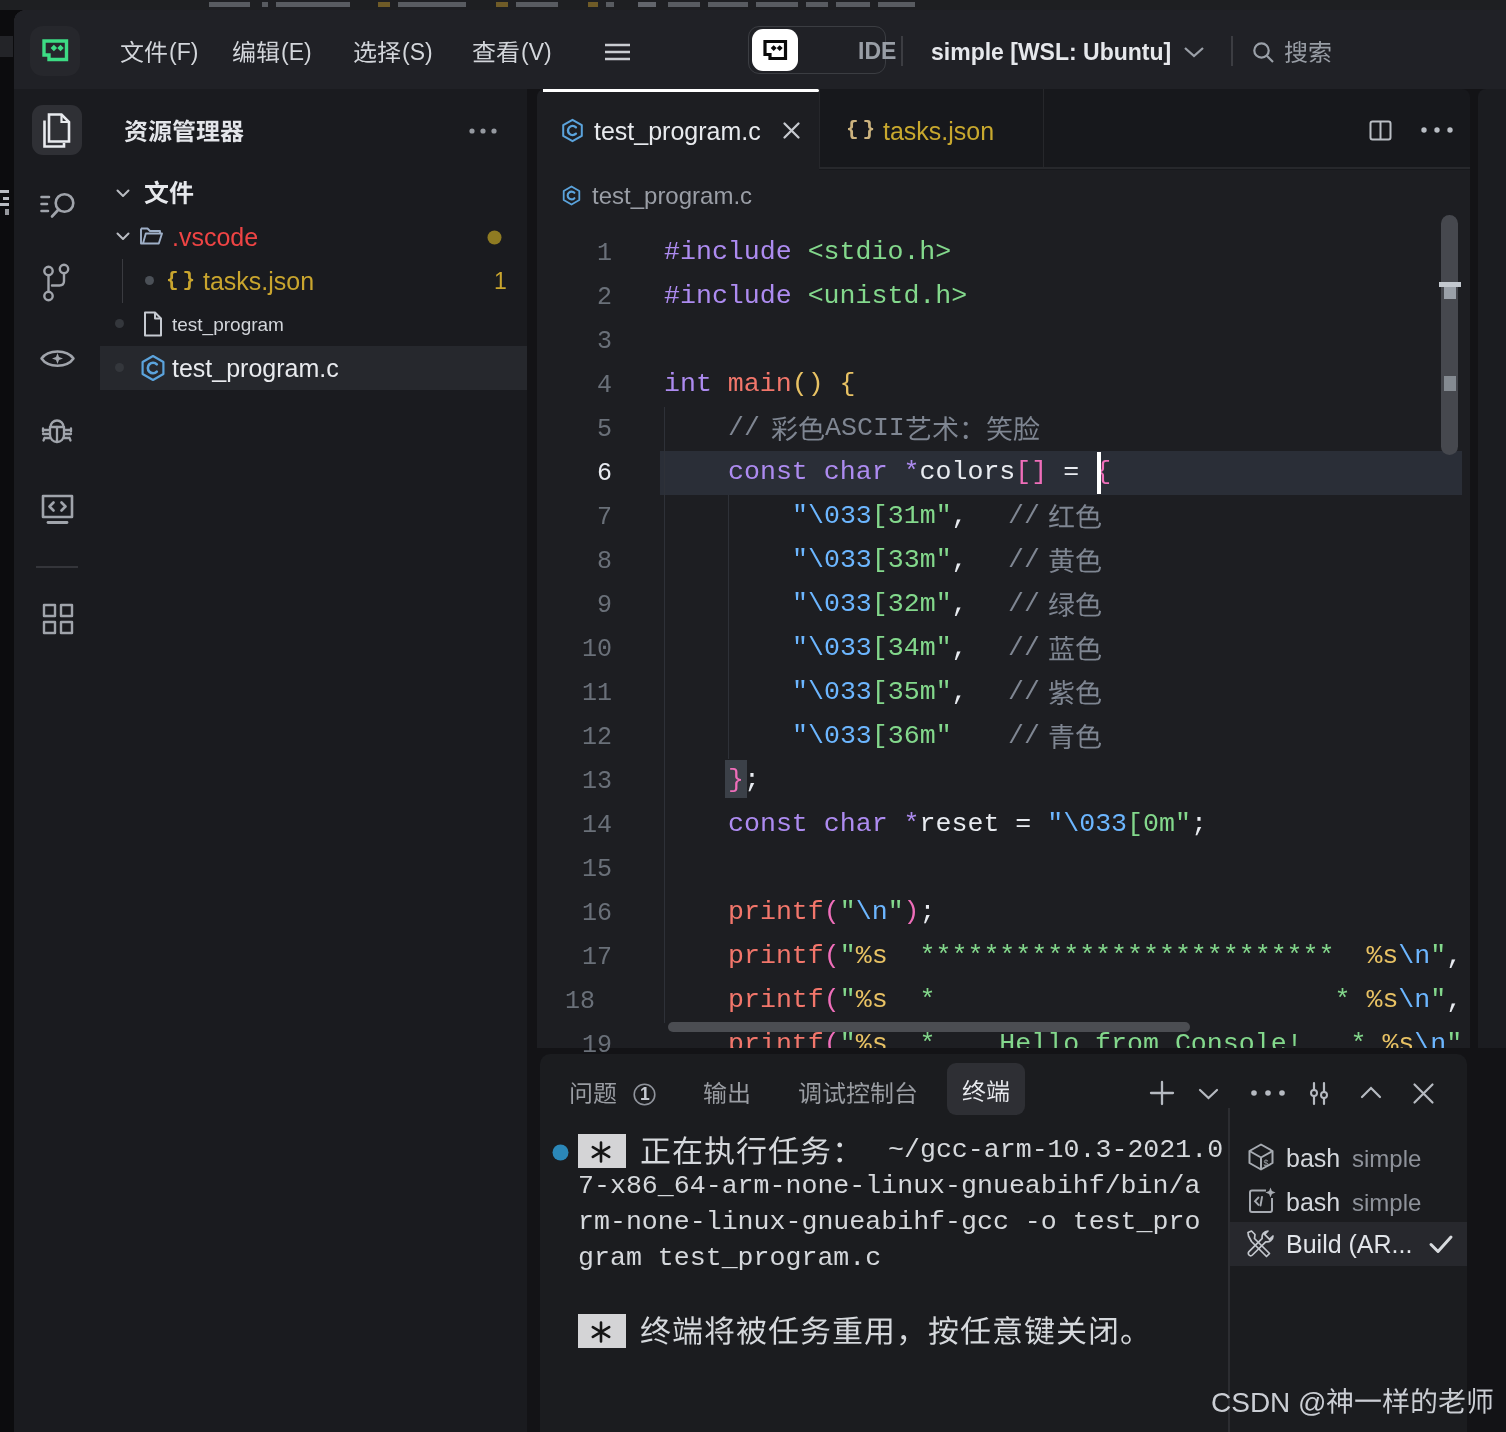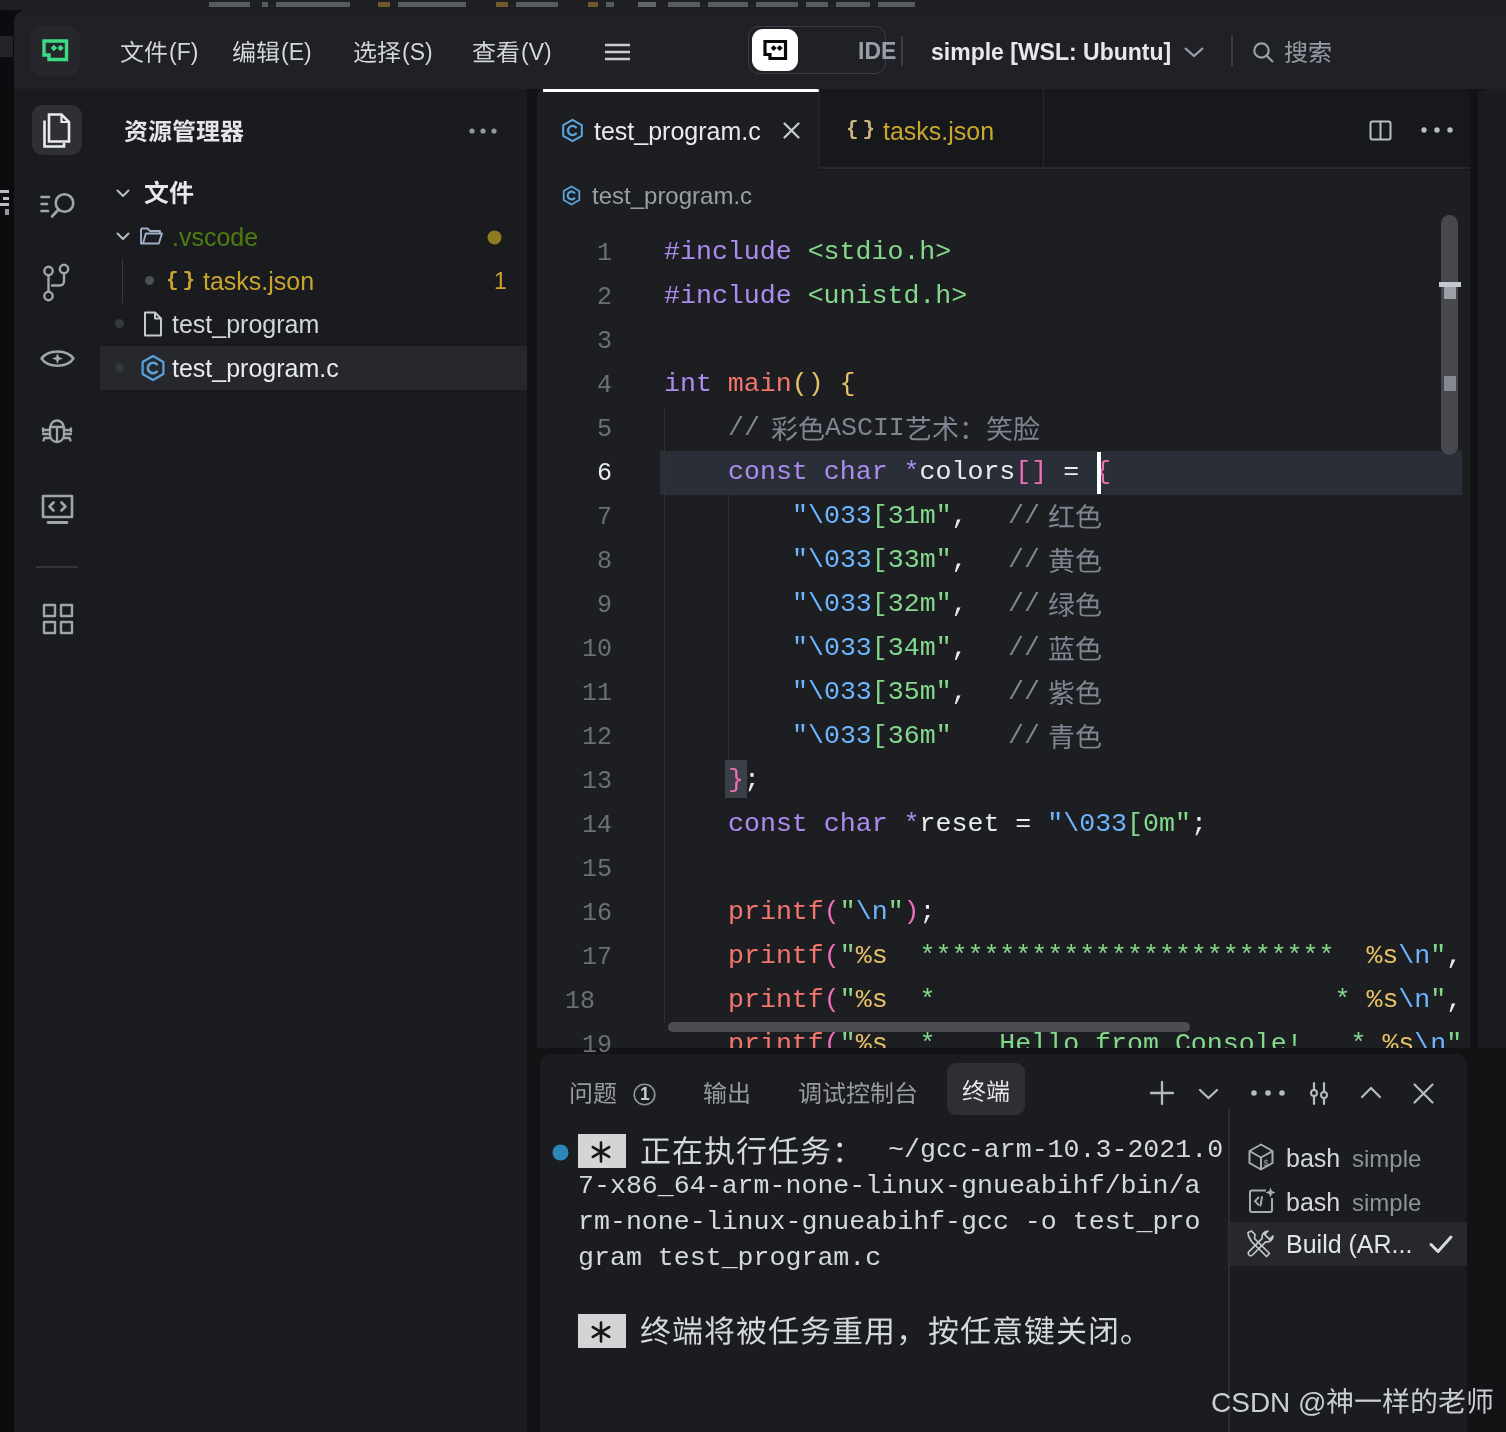--- a/index.html
+++ b/index.html
@@ -211,39 +211,39 @@
 <svg class="ck " style="left:144.0px;top:180.0px;" width="50.0" height="25.0" viewBox="0 0 50.0 25.0" fill="#e6e8ec">
       <use href="#b6587" transform="translate(0.0,22.0) scale(0.02500,-0.02500)"></use>
       <use href="#b4ef6" transform="translate(25.0,22.0) scale(0.02500,-0.02500)"></use>
     </svg>
 <svg style="position:absolute;left:116px;top:231px;" width="14" height="11" viewBox="0 0 14 11" fill="none">
       <path d="M1.5 2.5 L7 8 L12.5 2.5" stroke="#b9bcc2" stroke-width="2" fill="none" stroke-linecap="round" stroke-linejoin="round"></path>
     </svg>
 <svg style="position:absolute;left:139px;top:224px;" width="25" height="24" viewBox="0 0 25 24" fill="none">
       <path d="M2 4.5 H8.5 L11 7 H21 V9.5 M21 9.5 H6.8 L4 19.5 H2 V4.5 M21 9.5 L23 9.5 L19.8 19.5 H4" stroke="#9fb0c8" stroke-width="1.9" fill="none" stroke-linejoin="round"></path>
     </svg>
-<div style="position:absolute;left:172px;top:218.5px;font-family:'Liberation Sans',sans-serif;font-size:25px;font-weight:400;color:#4d7c0f;line-height:37.0px;white-space:pre;">.vscode</div>
+<div style="position:absolute;left:172px;top:218.5px;font-family:'Liberation Sans',sans-serif;font-size:25px;font-weight:400;color:#ef4444;line-height:37.0px;white-space:pre;">.vscode</div>
 <svg style="position:absolute;left:487px;top:230px;" width="15" height="15" viewBox="0 0 15 15" fill="none">
       <circle cx="7.5" cy="7.5" r="7" fill="#8f7b22"></circle>
     </svg>
 <div style="position:absolute;left:122px;top:259px;width:1.2px;height:44px;background:#3a3b40;"></div>
 <svg style="position:absolute;left:143px;top:274px;" width="13" height="13" viewBox="0 0 13 13" fill="none">
       <circle cx="6.5" cy="6.5" r="4.5" fill="#4b5057"></circle>
     </svg>
 <div style="position:absolute;left:166px;top:264.5px;font-family:'Liberation Mono',monospace;font-size:21px;font-weight:700;color:#c9a52e;line-height:31.1px;white-space:pre;letter-spacing:4px;">{}</div>
 <div style="position:absolute;left:203px;top:262.5px;font-family:'Liberation Sans',sans-serif;font-size:25px;font-weight:400;color:#c9a52e;line-height:37.0px;white-space:pre;">tasks.json</div>
 <div style="position:absolute;left:494px;top:264.0px;font-family:'Liberation Sans',sans-serif;font-size:23px;font-weight:400;color:#c9a52e;line-height:34.0px;white-space:pre;">1</div>
 <svg style="position:absolute;left:113px;top:317px;" width="13" height="13" viewBox="0 0 13 13" fill="none">
       <circle cx="6.5" cy="6.5" r="4.5" fill="#34373c"></circle>
     </svg>
 <svg style="position:absolute;left:141px;top:310px;" width="24" height="28" viewBox="0 0 24 28" fill="none">
       <path d="M4 2.5 H14 L20 8.5 V25.5 H4 Z" stroke="#c6cad1" stroke-width="2" fill="none" stroke-linejoin="round"></path>
       <path d="M14 2.5 V8.5 H20" stroke="#c6cad1" stroke-width="2" fill="none" stroke-linejoin="round"></path>
     </svg>
-<div style="position:absolute;left:172px;top:305.5px;font-family:'Liberation Sans',sans-serif;font-size:25px;font-weight:400;color:#d2d5da;line-height:37.0px;white-space:pre;">test_program</div>
+<div style="position:absolute;left:172px;top:305.5px;font-family:'Liberation Sans',sans-serif;font-size:19px;font-weight:400;color:#d2d5da;line-height:37.0px;white-space:pre;">test_program</div>
 <div style="position:absolute;left:100px;top:346px;width:427px;height:44px;background:#26282d;"></div>
 <svg style="position:absolute;left:113px;top:361px;" width="13" height="13" viewBox="0 0 13 13" fill="none">
       <circle cx="6.5" cy="6.5" r="4.5" fill="#34373c"></circle>
     </svg>
 <svg style="position:absolute;left:139px;top:354px;" width="28" height="28" viewBox="0 0 28 28" fill="none">
       <path d="M14 2 L24.4 8 V20 L14 26 L3.6 20 V8 Z" stroke="#5ba3dc" stroke-width="2.2" fill="none" stroke-linejoin="round"></path>
       <path d="M17.8 10.4 A5.2 5.2 0 1 0 17.8 17.6" stroke="#5ba3dc" stroke-width="2.6" fill="none" stroke-linecap="round"></path>
     </svg>
 <div style="position:absolute;left:172px;top:349.5px;font-family:'Liberation Sans',sans-serif;font-size:25px;font-weight:400;color:#e8eaee;line-height:37.0px;white-space:pre;">test_program.c</div>
 <div style="position:absolute;left:537px;top:89px;width:282px;height:81px;background:#1d1e22;border-radius:8px 0 0 0;"></div>

